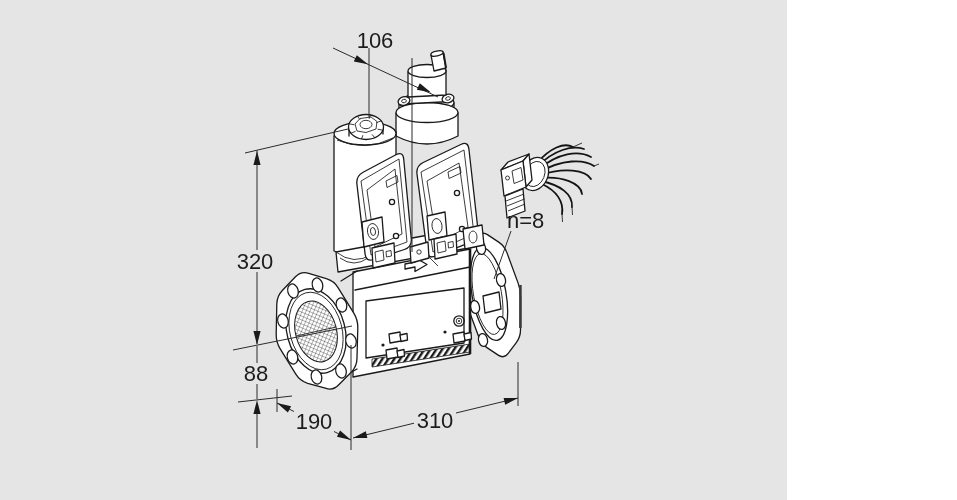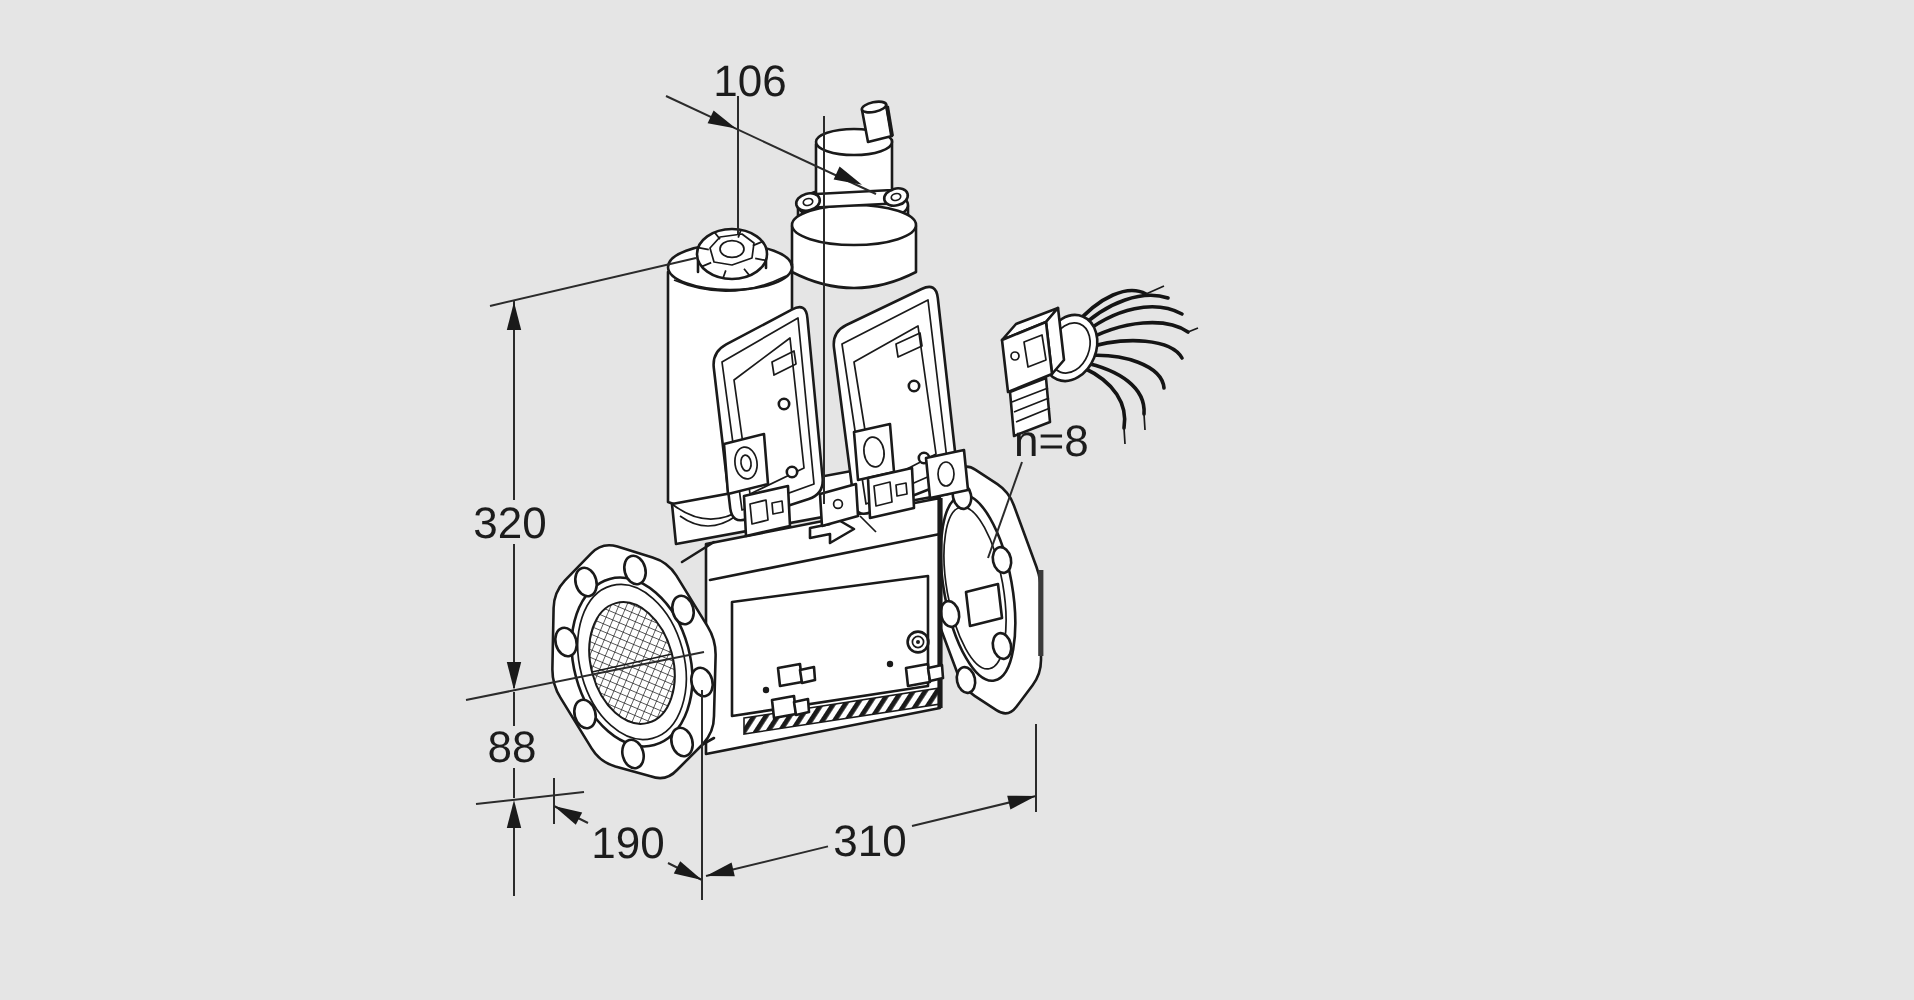--- a/index.html
+++ b/index.html
@@ -1,16 +1,16 @@
 <!DOCTYPE html>
 <html><head>
 <meta charset="utf-8">
 <style>
   html,body{margin:0;padding:0;}
-  .stage{position:relative;width:957px;height:500px;overflow:hidden;background:#e5e5e5;}
+  .stage{position:relative;width:787px;height:500px;overflow:hidden;background:#e5e5e5;}
   svg{display:block;}
   .ln{fill:none;stroke:#1a1a1a;stroke-width:1.3;stroke-linejoin:round;stroke-linecap:round;}
   .thin{fill:none;stroke:#1a1a1a;stroke-width:.85;stroke-linejoin:round;}
   .fw{fill:#ffffff;stroke:#1a1a1a;stroke-width:1.3;stroke-linejoin:round;}
   .dim{fill:none;stroke:#2b2b2b;stroke-width:1;stroke-linecap:butt;}
   .dimf{fill:#1a1a1a;stroke:none;}
   .dimt{font-family:"Liberation Sans",sans-serif;font-size:22px;fill:#1c1c1c;}
   .wire{fill:none;stroke:#141414;stroke-width:1.8;stroke-linecap:round;}
 </style>
 </head>

